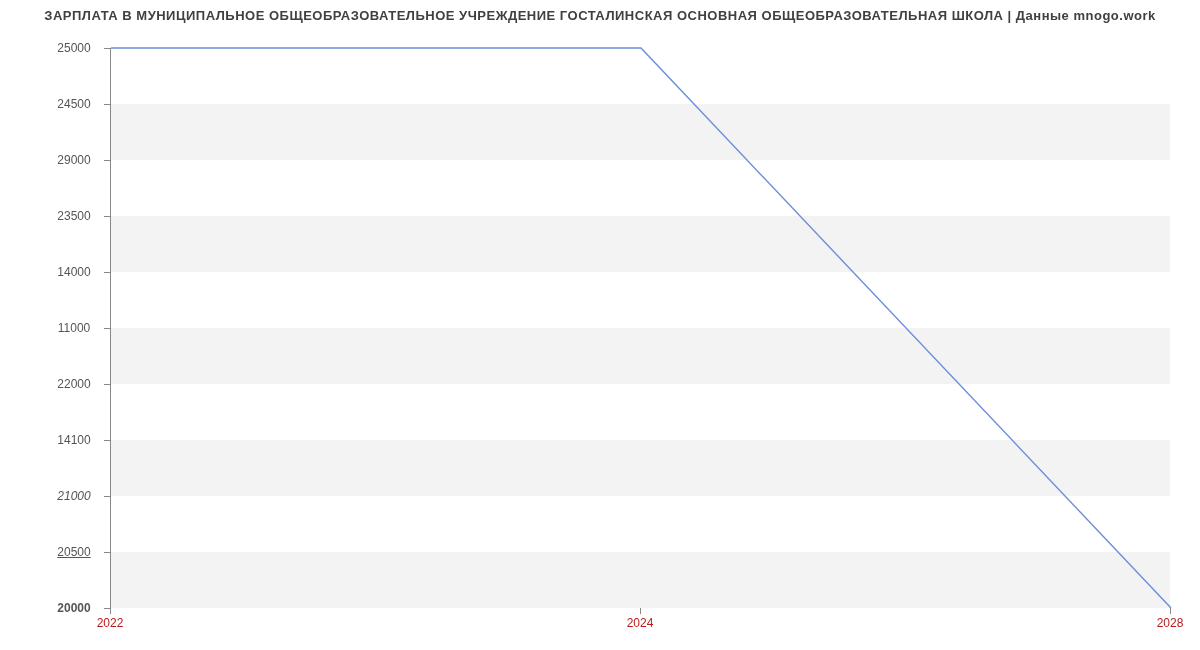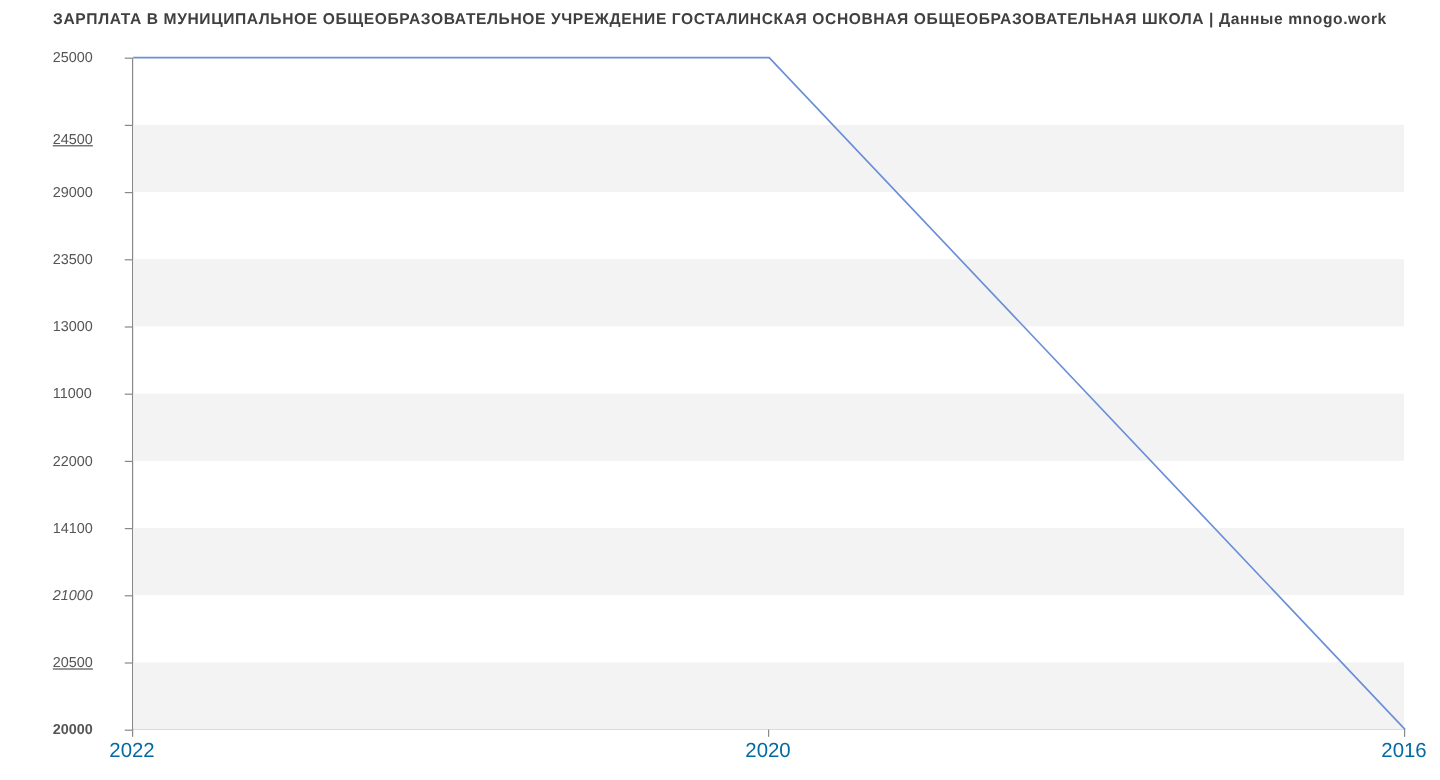--- a/index.html
+++ b/index.html
@@ -37,35 +37,35 @@
     left: 0;
     right: 0;
     background: #f3f3f3;
   }
   .y-tick-label {
     position: absolute;
     right: 1096px; 
     font-size: 12px;
     color: #555;
     transform: translateY(-50%);
-    text-align: left;
+    text-align: center;
     width: 60px;
   }
   .y-tick-mark {
     position: absolute;
     left: 104px;
     width: 6px;
     height: 1px;
     background: #888;
   }
   .x-tick-label {
     position: absolute;
     top: 616px; 
-    font-size: 17px;
-    color: #0369a1;
+    font-size: 12px;
+    color: #b91c1c;
     transform: translateX(-50%);
   }
   .x-tick-mark {
     position: absolute;
     top: 608px; 
     width: 1px;
     height: 6px;
     background: #888;
   }
   svg.line-layer {
@@ -104,27 +104,27 @@
 <div class="y-tick-label" style="top: 552px; text-decoration: underline;">20500</div>
 <div class="y-tick-mark" style="top: 496px;"></div>
 <div class="y-tick-label" style="top: 496px; font-style: italic;">21000</div>
 <div class="y-tick-mark" style="top: 440px;"></div>
 <div class="y-tick-label" style="top: 440px;">14100</div>
 <div class="y-tick-mark" style="top: 384px;"></div>
 <div class="y-tick-label" style="top: 384px;">22000</div>
 <div class="y-tick-mark" style="top: 328px;"></div>
 <div class="y-tick-label" style="top: 328px;">11000</div>
 <div class="y-tick-mark" style="top: 272px;"></div>
-<div class="y-tick-label" style="top: 272px;">13000</div>
+<div class="y-tick-label" style="top: 272px;">14000</div>
 <div class="y-tick-mark" style="top: 216px;"></div>
 <div class="y-tick-label" style="top: 216px;">23500</div>
 <div class="y-tick-mark" style="top: 160px;"></div>
 <div class="y-tick-label" style="top: 160px;">29000</div>
 <div class="y-tick-mark" style="top: 104px;"></div>
-<div class="y-tick-label" style="top: 116px; text-decoration: underline;">24500</div>
+<div class="y-tick-label" style="top: 104px;">24500</div>
 <div class="y-tick-mark" style="top: 48px;"></div>
 <div class="y-tick-label" style="top: 48px;">25000</div>
 <div class="x-tick-mark" style="left: 110px;"></div>
 <div class="x-tick-label" style="left: 110px;">2022</div>
 <div class="x-tick-mark" style="left: 640px;"></div>
-<div class="x-tick-label" style="left: 640px;">2020</div>
+<div class="x-tick-label" style="left: 640px;">2024</div>
 <div class="x-tick-mark" style="left: 1170px;"></div>
-<div class="x-tick-label" style="left: 1170px;">2016</div>
+<div class="x-tick-label" style="left: 1170px;">2028</div>
 
 </body></html>

